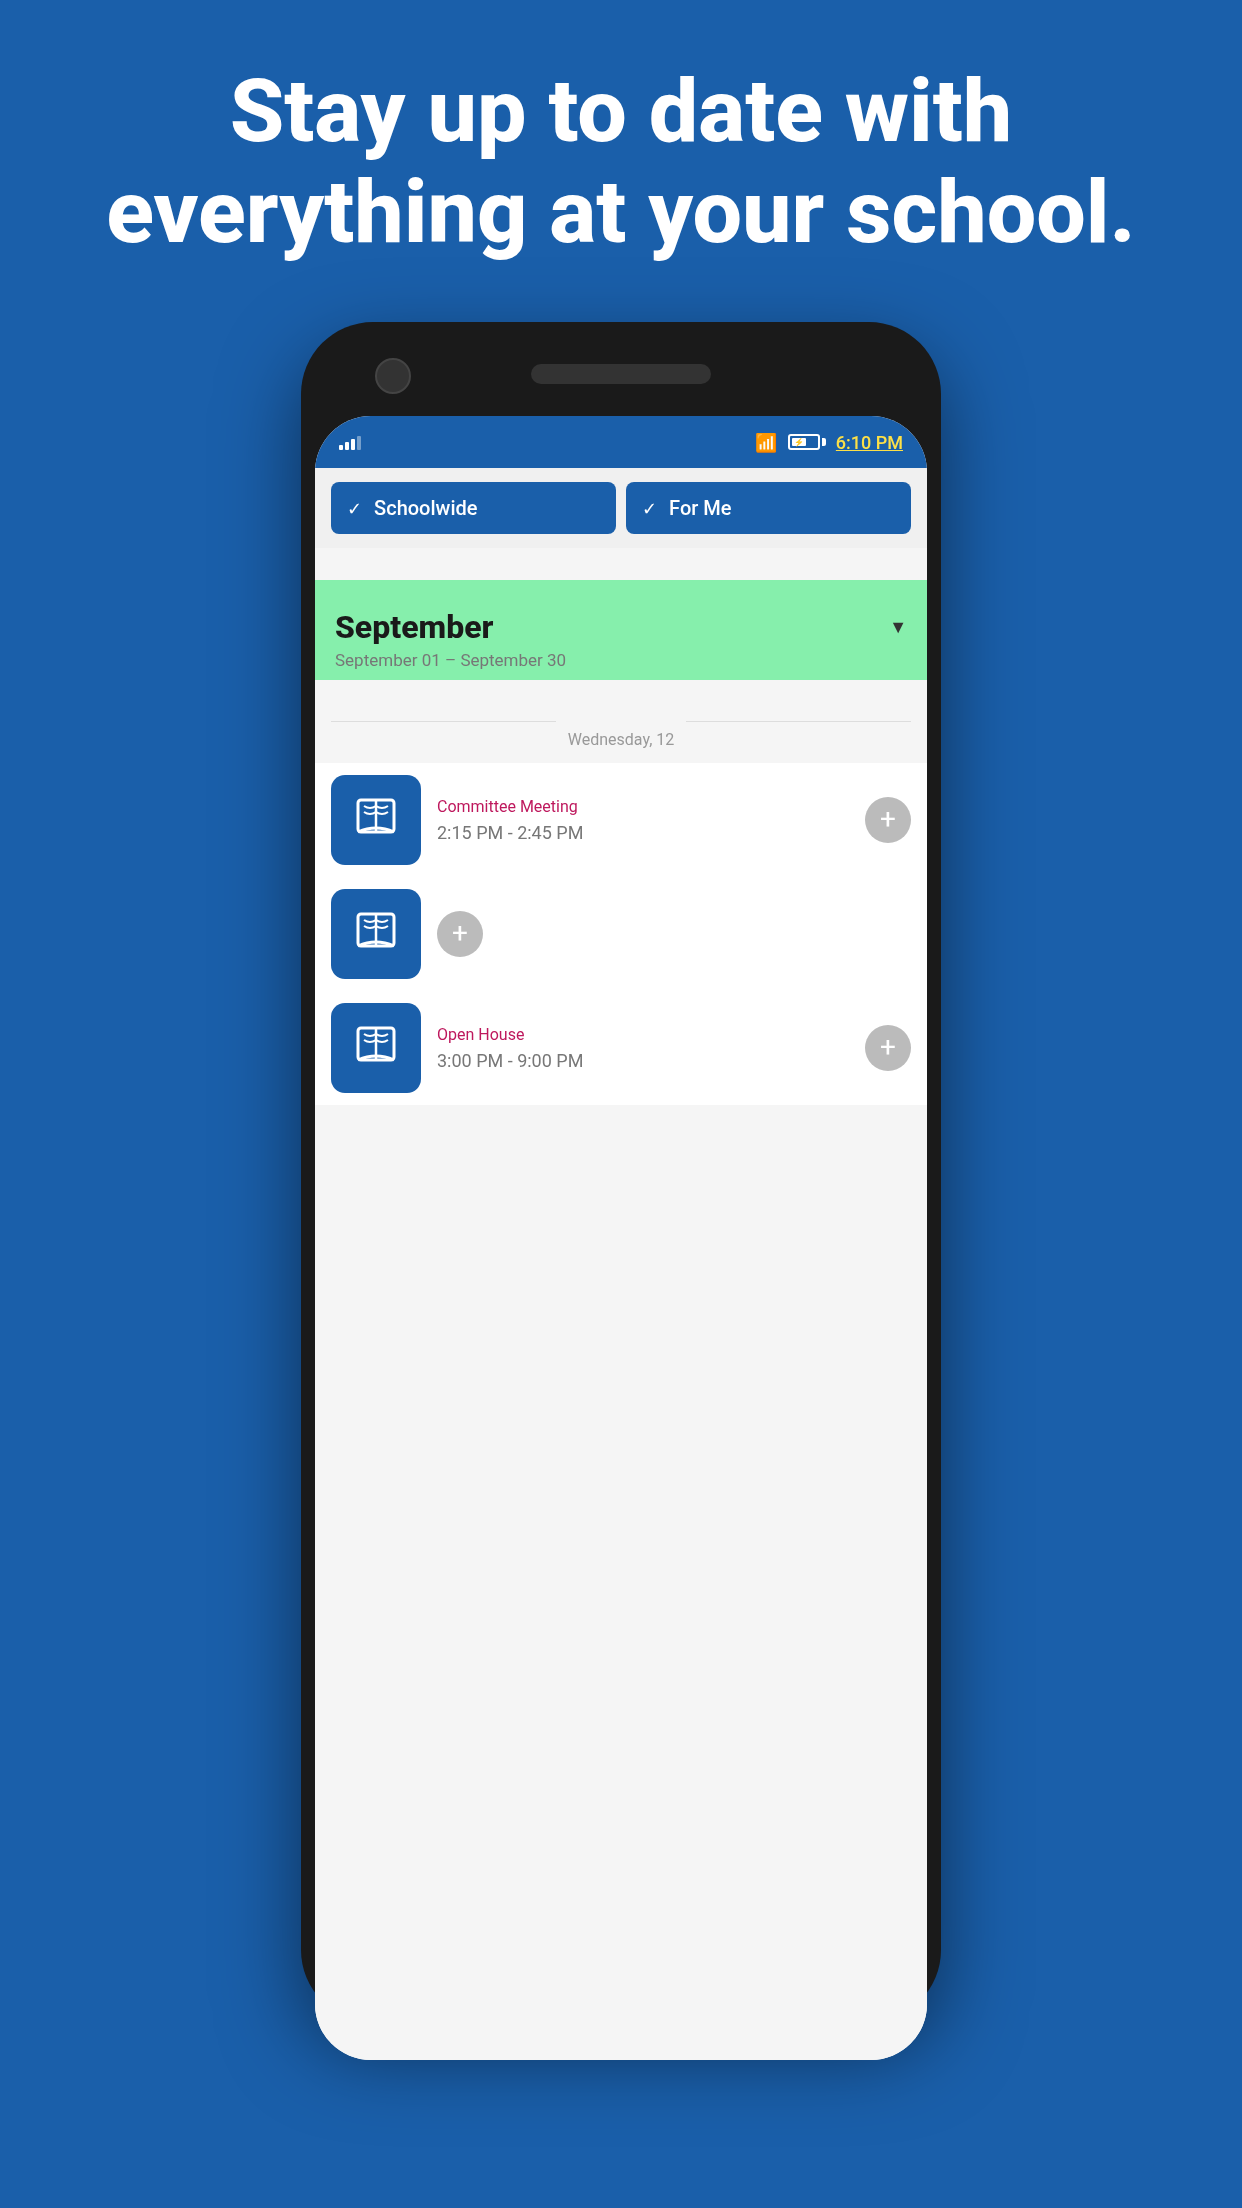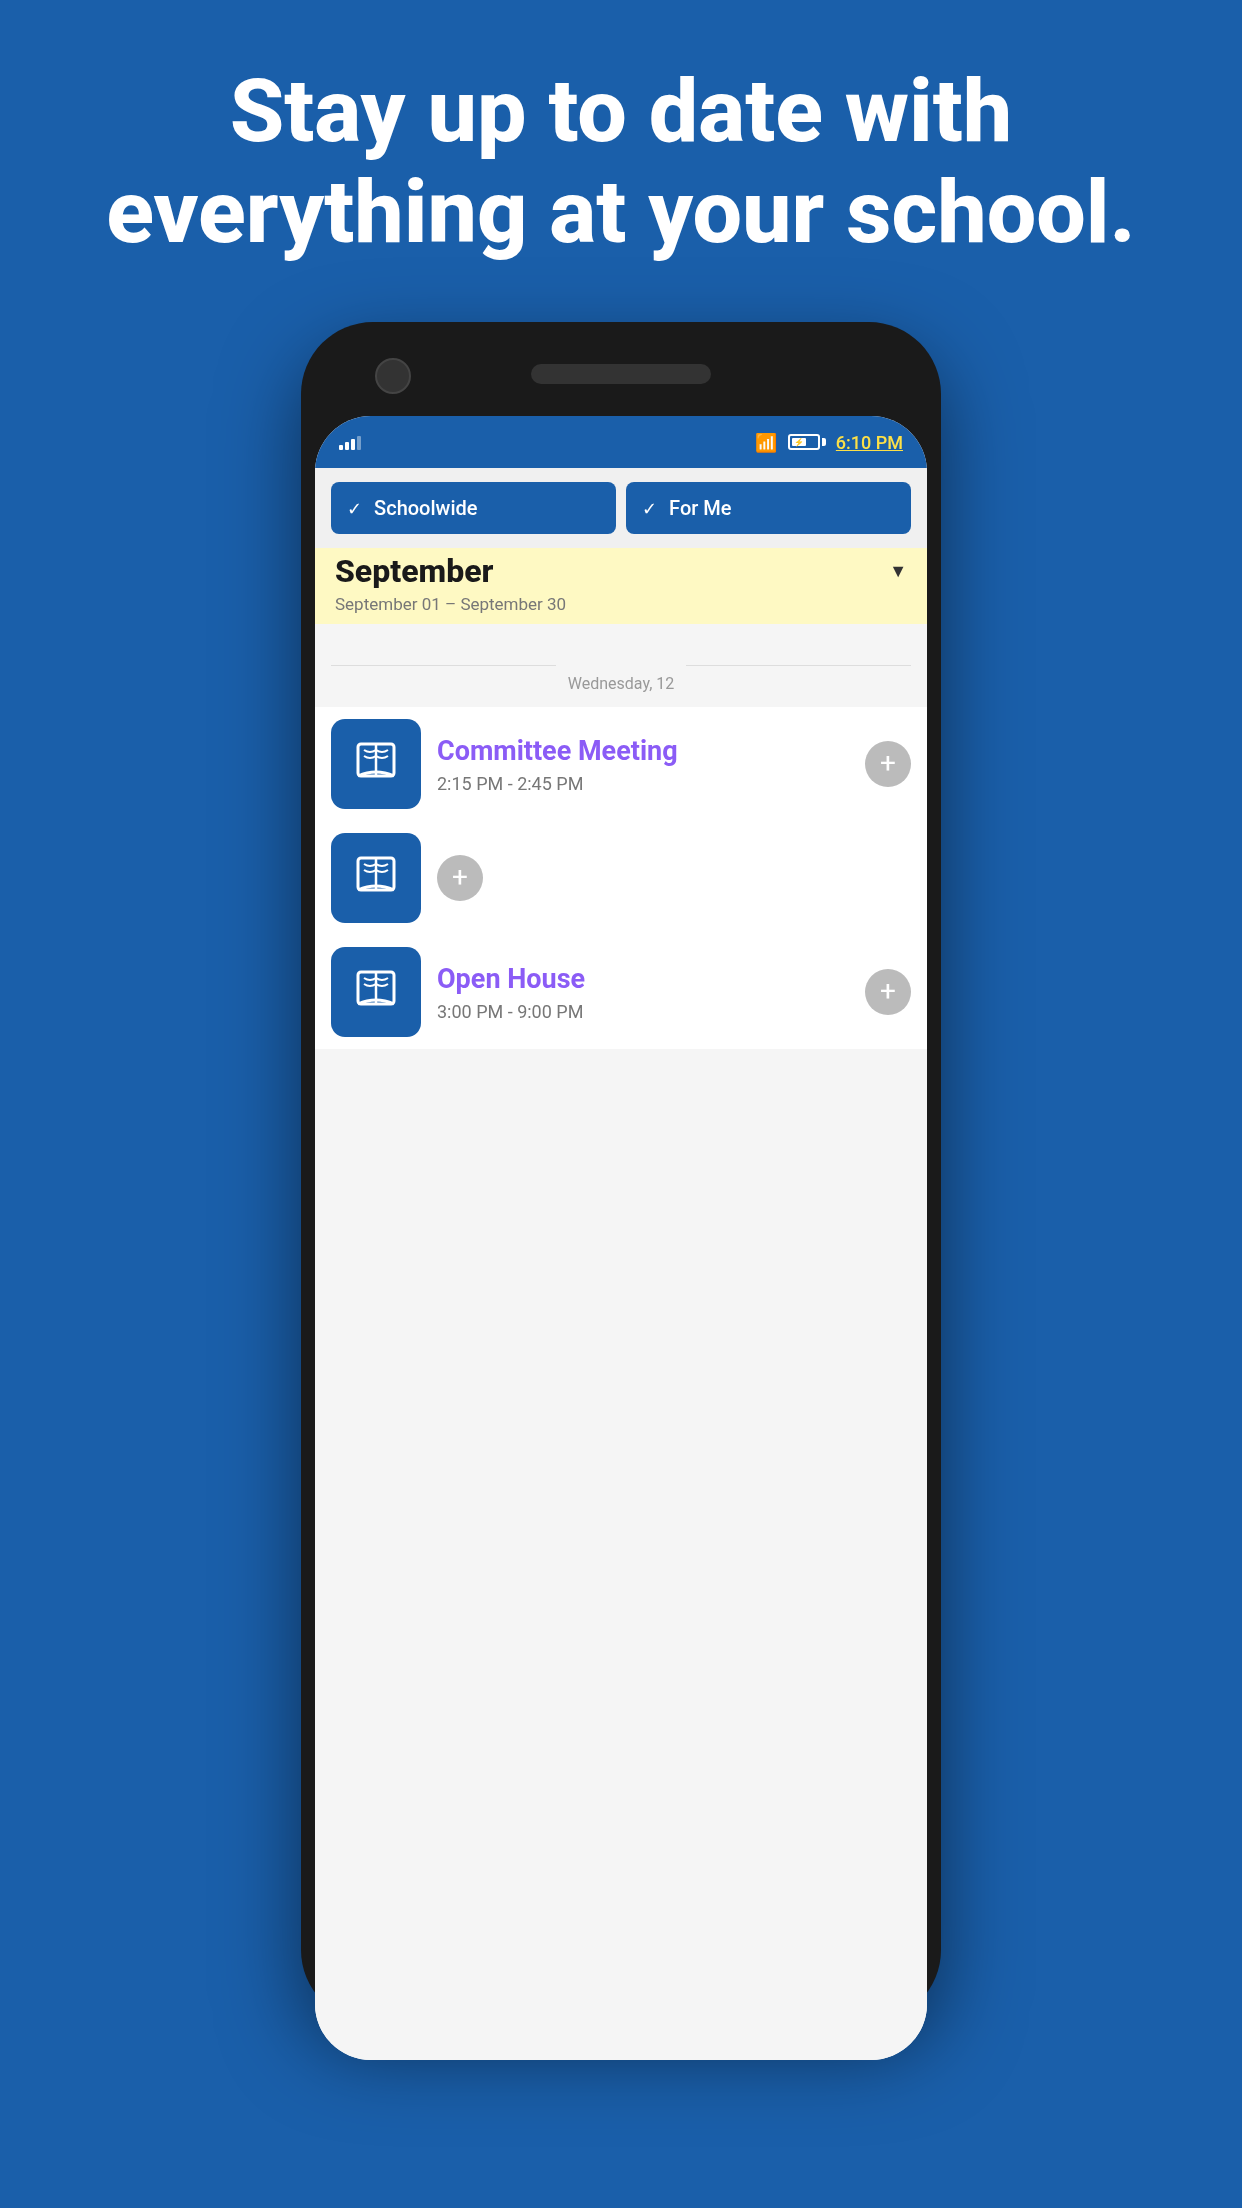--- a/index.html
+++ b/index.html
@@ -218,22 +218,23 @@
     }
 
     .filter-text {
       color: white;
       font-size: 20px;
       font-weight: 500;
     }
 
     
     .month-header {
-      padding: 4px 20px 10px;
-      background: #fef9c3;
+      padding: 28px 20px 10px;
+      background: #86efac;
+      margin-top: 32px;
     }
 
     .month-title-row {
       display: flex;
       align-items: center;
       justify-content: space-between;
     }
 
     .month-name {
       font-size: 32px;
@@ -297,23 +298,23 @@
     .event-icon-svg {
       width: 52px;
       height: 52px;
     }
 
     .event-details {
       flex: 1;
     }
 
     .event-title {
-      font-size: 27px;
-      font-weight: 700;
-      color: #8b5cf6;
+      font-size: 16px;
+      font-weight: 400;
+      color: #be185d;
       margin-bottom: 6px;
     }
 
     .event-time {
       font-size: 18px;
       color: #777;
     }
 
     .add-btn {
       width: 46px;

